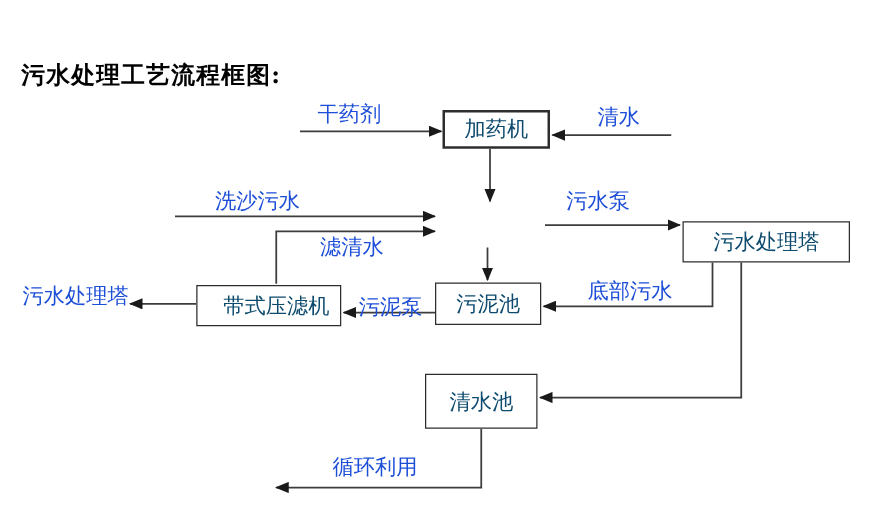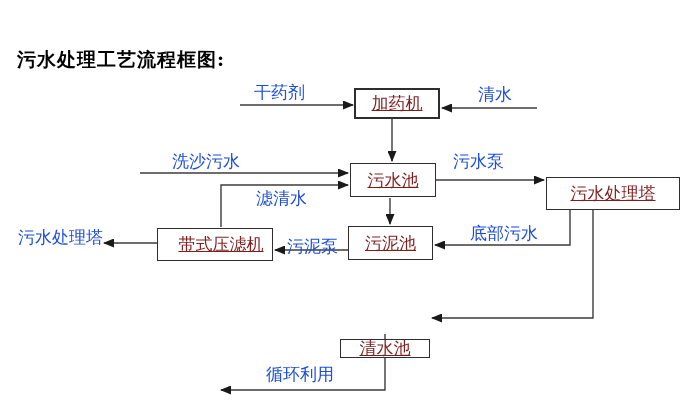--- a/index.html
+++ b/index.html
@@ -33,44 +33,43 @@
     width: 700px;
     height: 420px;
     z-index: 1;
   }
   .node {
     position: absolute;
     z-index: 2;
     box-sizing: border-box;
     border: 1.6px solid #2e2e2e;
     background: #ffffff;
-    color: #7f1d1d;
+    color: #0c4a6e;
     font-size: 17px;
     text-align: left;
     display: flex;
     align-items: center;
     justify-content: center;
     white-space: nowrap;
-    text-decoration: underline;
   }
   .edge-label {
     position: absolute;
     z-index: 2;
     color: #1d4ed8;
     font-size: 17px;
     white-space: nowrap;
     line-height: 1;
   }
   
   .n-dosing  { left: 354px; top:  88px; width:  86px; height: 31px; border-width: 2px; }
   .n-sewage  { left: 350px; top: 163px; width:  86px; height: 34px; }
   .n-tower   { left: 546px; top: 165px; width: 134px; height: 33px; margin-top: 12px; }
   .n-sludge  { left: 348px; top: 226px; width:  85px; height: 34px; }
   .n-press   { left: 157px; top: 228px; width: 116px; height: 33px; padding-left: 12px; }
-  .n-clean   { left: 340px; top: 299px; width:  90px; height: 19px; margin-top: 40px; }
+  .n-clean   { left: 340px; top: 299px; width:  90px; height: 44px; }
   
   .l-dry     { left: 254px; top:  84px; }
   .l-cw      { left: 478px; top:  86px; }
   .l-sand    { left: 172px; top: 153px; }
   .l-spump   { left: 453px; top: 153px; }
   .l-filter  { left: 256px; top: 190px; }
   .l-mud     { left:  18px; top: 229px; }
   .l-slpump  { left: 287px; top: 238px; text-align: right; }
   .l-bottom  { left: 470px; top: 225px; }
   .l-recycle { left: 266px; top: 366px; }
@@ -96,21 +95,20 @@
     <path d="M436,180 H544" fill="none" stroke="#3c3c3c" stroke-width="1.4" marker-end="url(#ah)"></path>
     <path d="M390,198 V224" fill="none" stroke="#3c3c3c" stroke-width="1.4" marker-end="url(#ah)"></path>
     <path d="M570,198 V245 H435" fill="none" stroke="#3c3c3c" stroke-width="1.4" marker-end="url(#ah)"></path>
     <path d="M348,250 H275" fill="none" stroke="#3c3c3c" stroke-width="1.4" marker-end="url(#ah)"></path>
     <path d="M157,243 H104" fill="none" stroke="#3c3c3c" stroke-width="1.4" marker-end="url(#ah)"></path>
     <path d="M593,198 V318 H432" fill="none" stroke="#3c3c3c" stroke-width="1.4" marker-end="url(#ah)"></path>
     <path d="M385,334 V390 H221" fill="none" stroke="#3c3c3c" stroke-width="1.4" marker-end="url(#ah)"></path>
   </svg>
 
   <div class="node n-dosing">加药机</div>
-  <div class="node n-sewage">污水池</div>
   <div class="node n-tower">污水处理塔</div>
   <div class="node n-sludge">污泥池</div>
   <div class="node n-press">带式压滤机</div>
   <div class="node n-clean">清水池</div>
 
   <div class="edge-label l-dry">干药剂</div>
   <div class="edge-label l-cw">清水</div>
   <div class="edge-label l-sand">洗沙污水</div>
   <div class="edge-label l-spump">污水泵</div>
   <div class="edge-label l-filter">滤清水</div>

